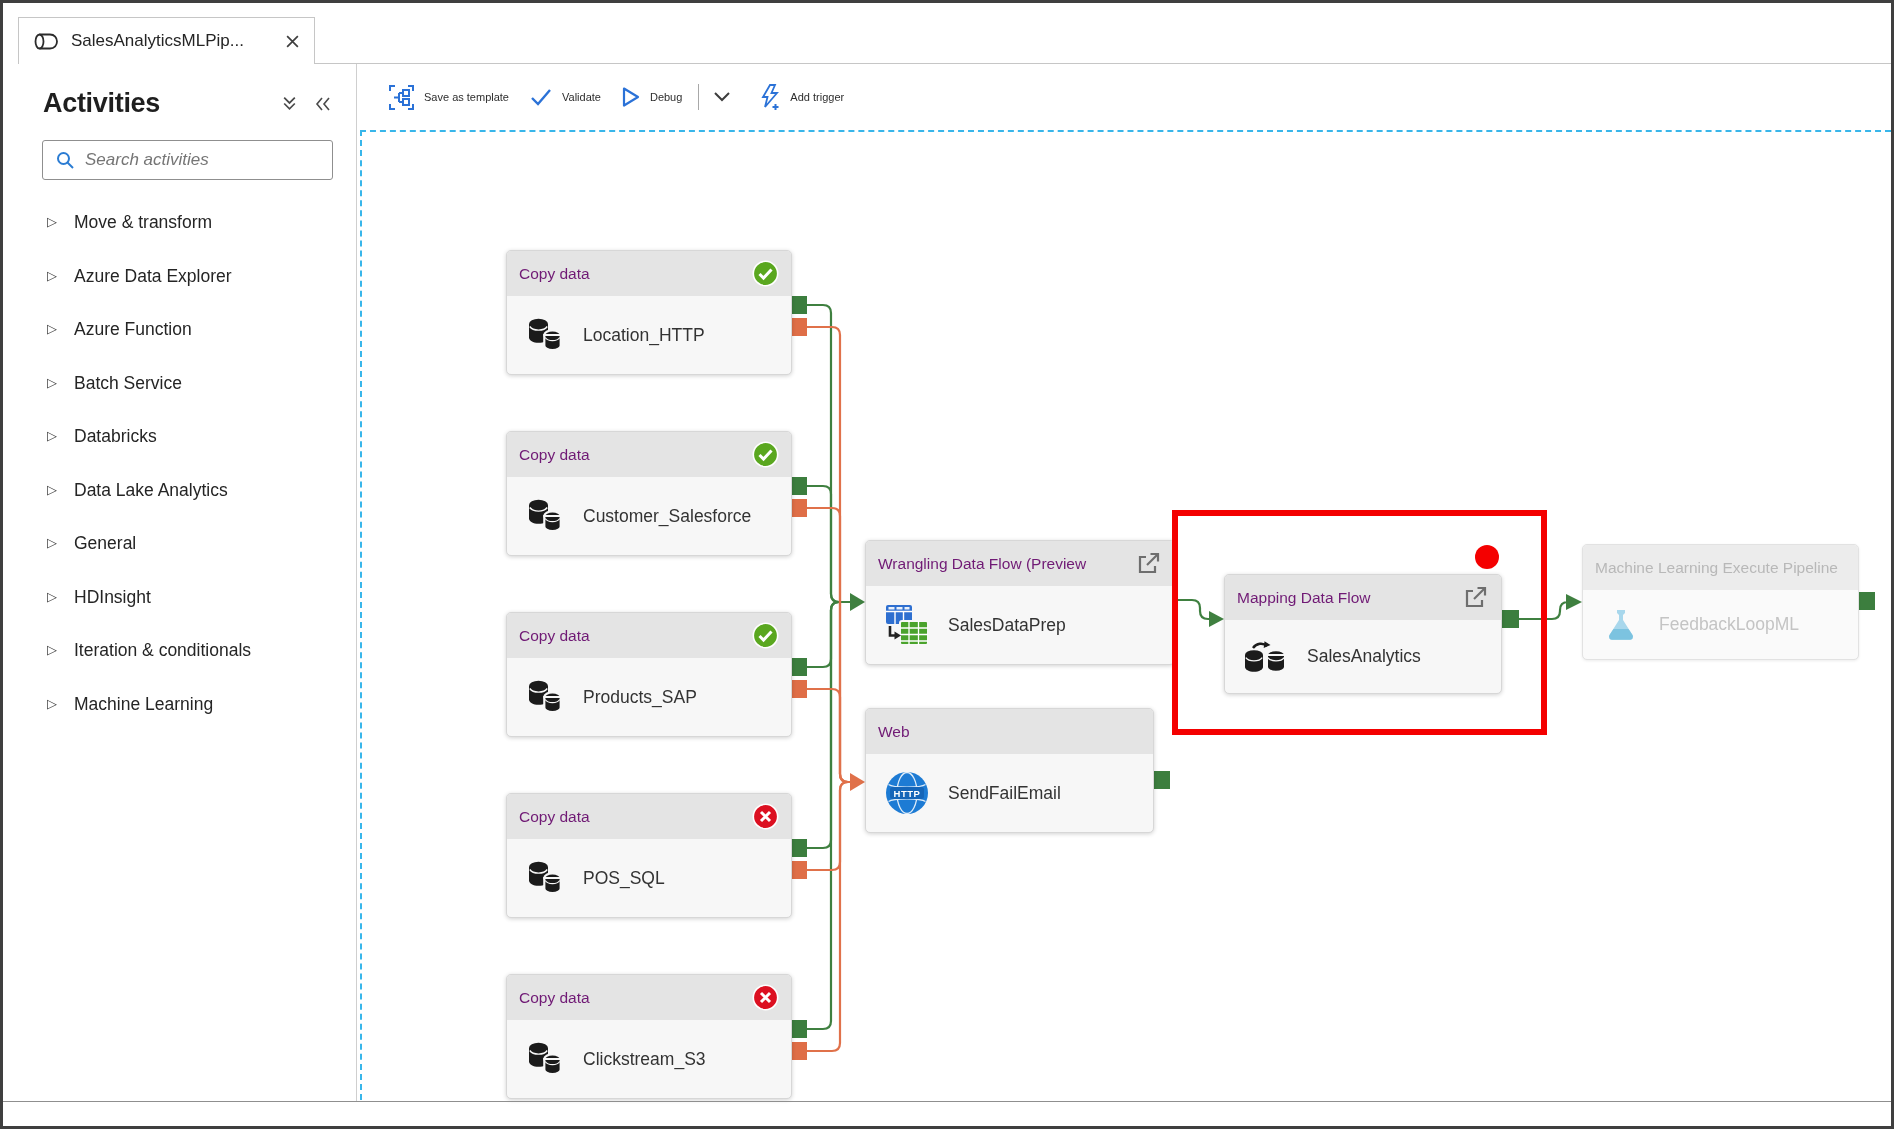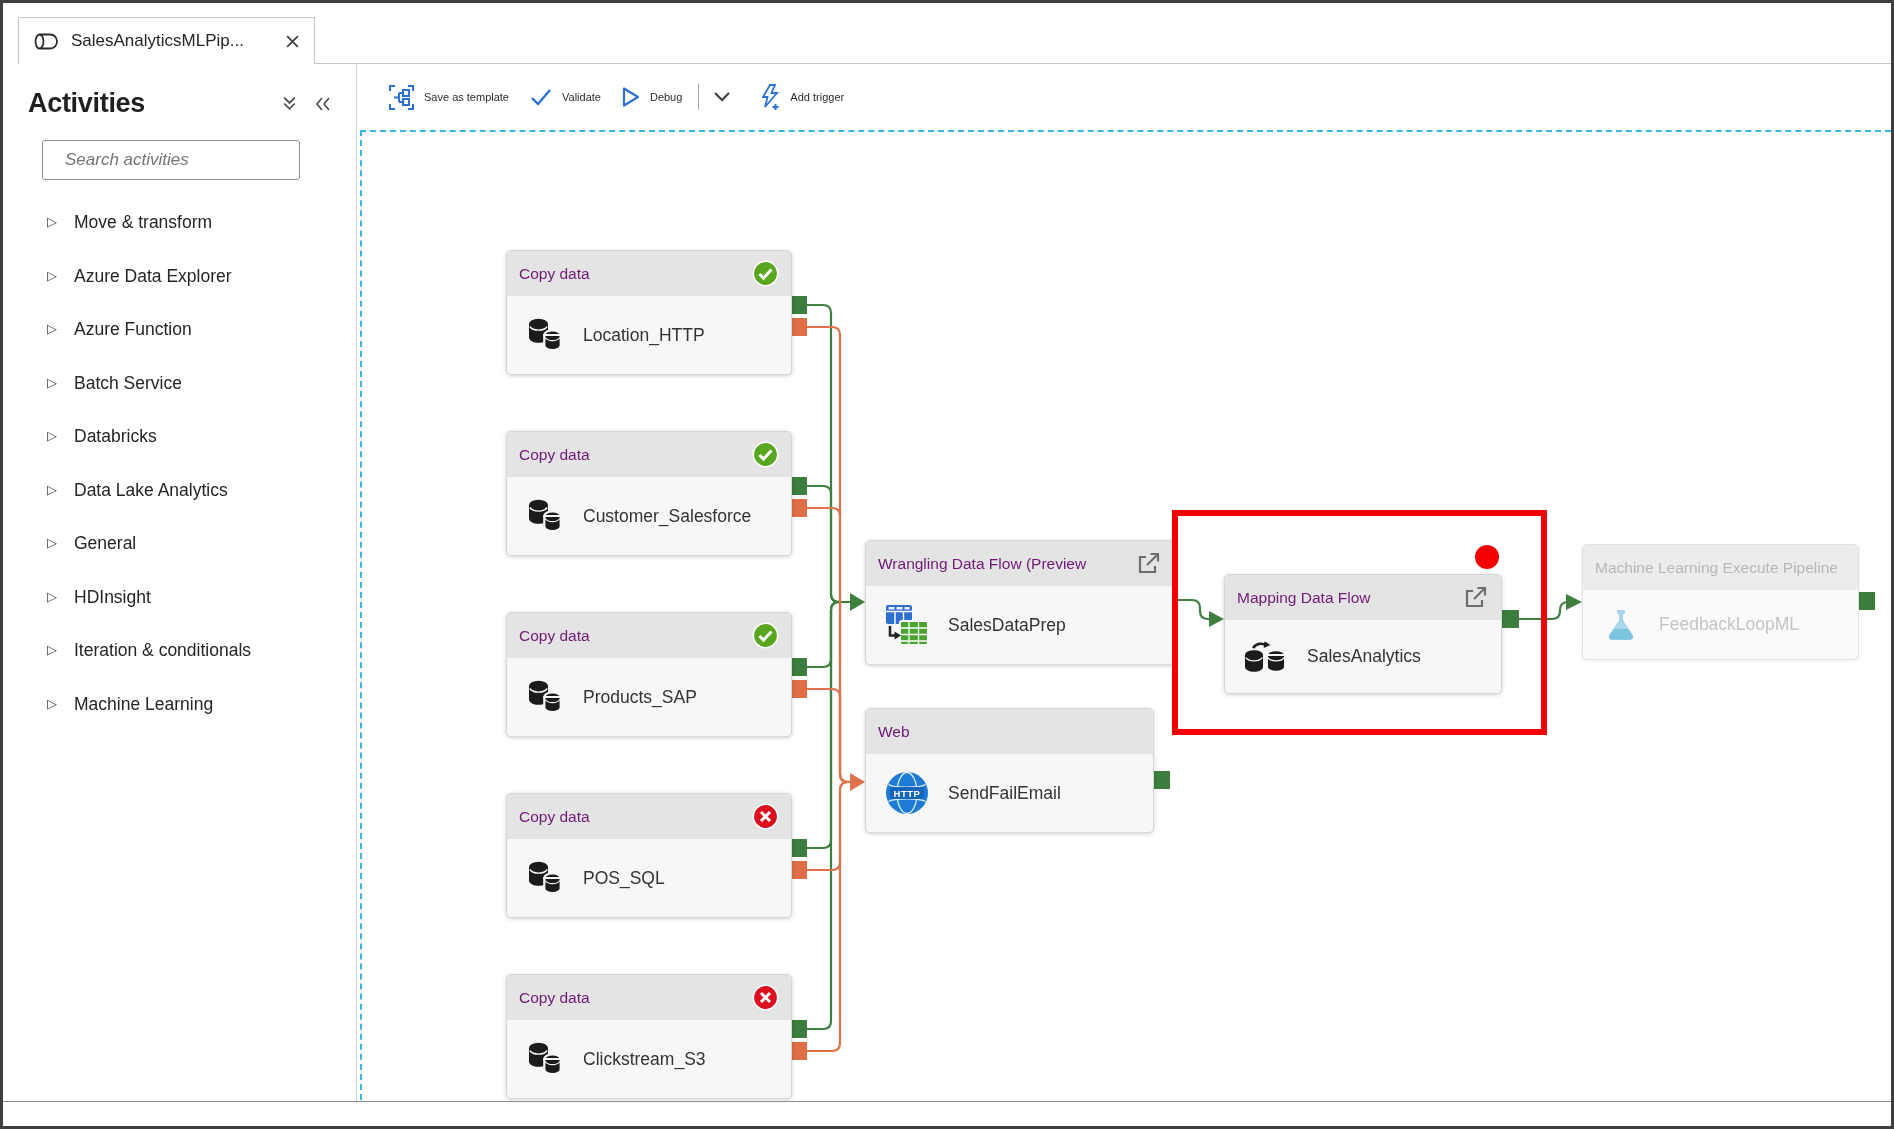--- a/index.html
+++ b/index.html
@@ -20,24 +20,24 @@
   
   .tab{position:absolute;left:15px;top:14px;width:297px;height:47px;background:#fff;
        border:1px solid #c6c6c6;border-bottom:none;display:flex;align-items:center;
        padding:0 14px;gap:12px;cursor:pointer;}
   .tab-label{font-size:17px;color:#252525;white-space:nowrap;overflow:hidden;flex:1;}
   .tabstrip-line{position:absolute;left:312px;top:60px;right:0;height:1px;background:#c6c6c6;}
 
   
   .sidebar{position:absolute;left:0;top:61px;width:354px;bottom:24px;background:#fff;
            border-right:1px solid #cfcfcf;}
-  .sb-head{position:absolute;left:25px;top:24px;right:24px;display:flex;}
+  .sb-head{position:absolute;left:40px;top:24px;right:24px;display:flex;}
   .sb-title{font-size:27px;font-weight:700;color:#1f1f1f;letter-spacing:-.3px;flex:1;}
   .sb-head .sb-ic{margin-left:16px;cursor:pointer;display:flex;align-items:center;}
-  .search-box{position:absolute;left:39px;top:76px;width:258px;height:40px;border:1.6px solid #8f8f8f;
+  .search-box{position:absolute;left:39px;top:76px;width:291px;height:40px;border:1.6px solid #8f8f8f;
               border-radius:3px;display:flex;align-items:center;padding:0 12px;gap:10px;background:#fff;}
   .search-box input{border:none;outline:none;flex:1;font-size:17px;font-style:italic;color:#444;
                     font-family:"Liberation Sans",sans-serif;background:transparent;}
   .search-box input::placeholder{color:#757575;font-style:italic;}
   .cat-list{position:absolute;left:0;top:132px;right:1px;}
   .cat{height:53.5px;display:flex;align-items:center;padding-left:44px;gap:17px;cursor:pointer;}
   .cat-chev{font-size:13px;color:#3e3e3e;transform:translateY(-1px);}
   .cat-label{font-size:17.5px;color:#252525;}
 
   

